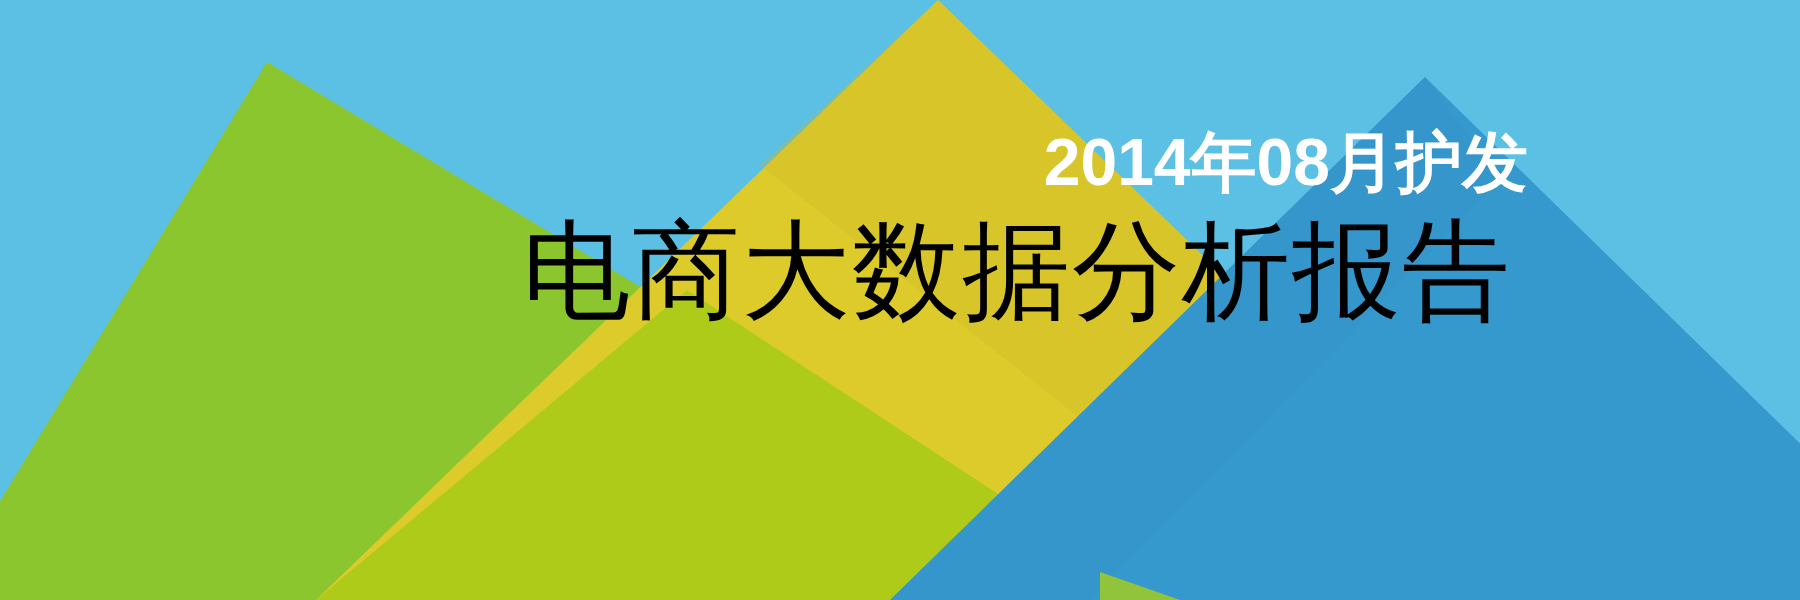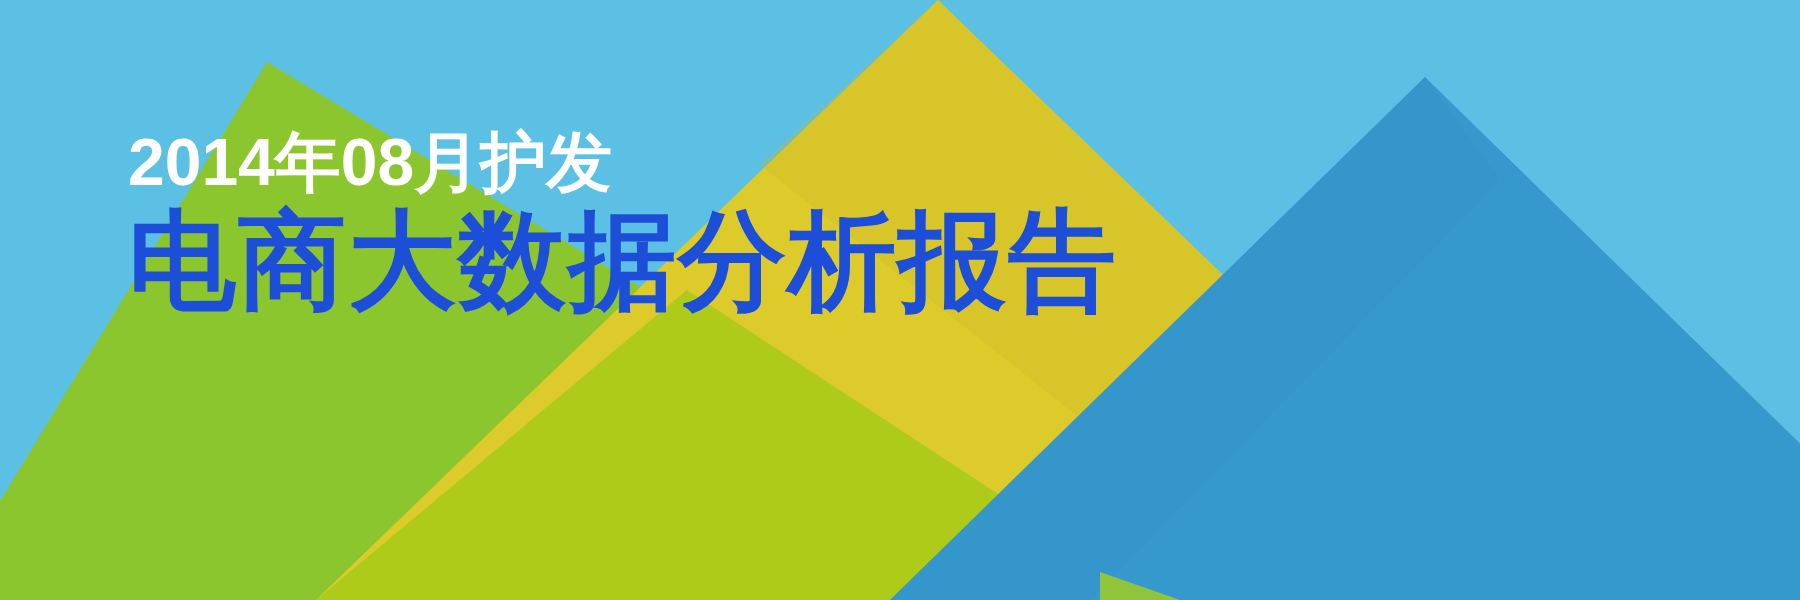--- a/index.html
+++ b/index.html
@@ -7,20 +7,21 @@
     margin: 0;
     padding: 0;
     background: #ffffff;
   }
   #slide {
     position: relative;
     width: 1800px;
     height: 600px;
     overflow: hidden;
     font-family: "Liberation Sans", "DejaVu Sans", sans-serif;
+    text-align: right;
   }
   #bg-layer {
     position: absolute;
     inset: 0;
     width: 1800px;
     height: 600px;
   }
   #title-block {
     position: absolute;
     left: 128px;
@@ -33,26 +34,26 @@
     font-size: 66px;
     font-weight: 700;
     line-height: 1.05;
     color: #ffffff;
     letter-spacing: 0px;
     white-space: nowrap;
     margin: 0 0 6px 0;
   }
   .title-line-2 {
     font-size: 108px;
-    font-weight: 700;
+    font-weight: 400;
     line-height: 1.08;
-    color: #1d4ed8;
+    color: #000000;
     letter-spacing: 2px;
     white-space: nowrap;
-    margin: 0;
+    margin: 16px;
   }
 </style>
 </head>
 <body>
 
 <div id="slide">
 
   <svg id="bg-layer" viewBox="0 0 1800 600" preserveAspectRatio="none">
 
     <rect x="0" y="0" width="1800" height="600" fill="#5BC0E4"></rect>

